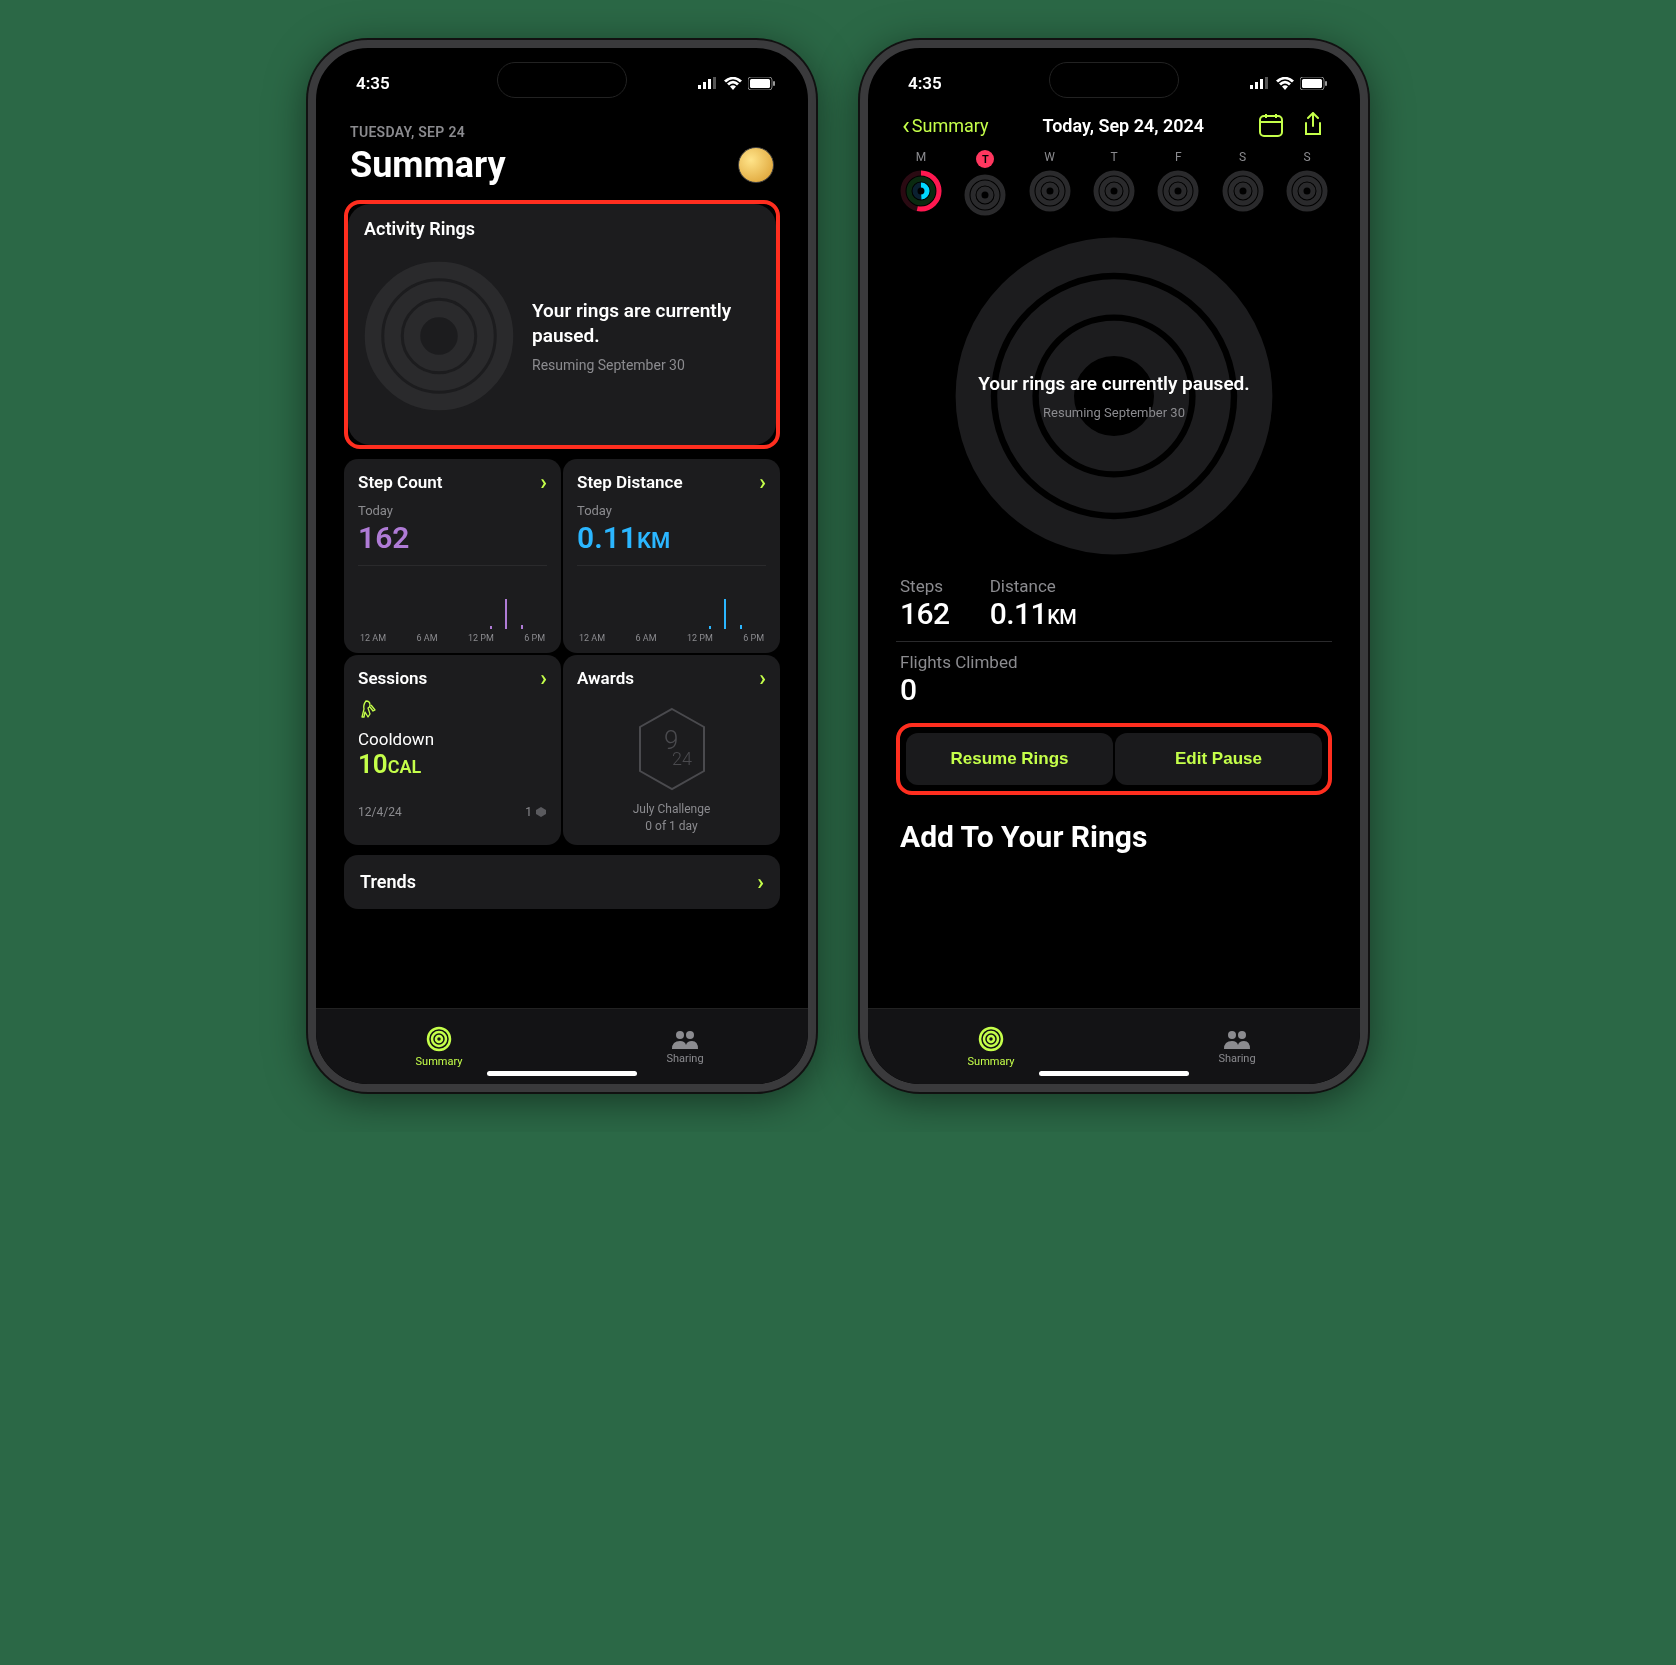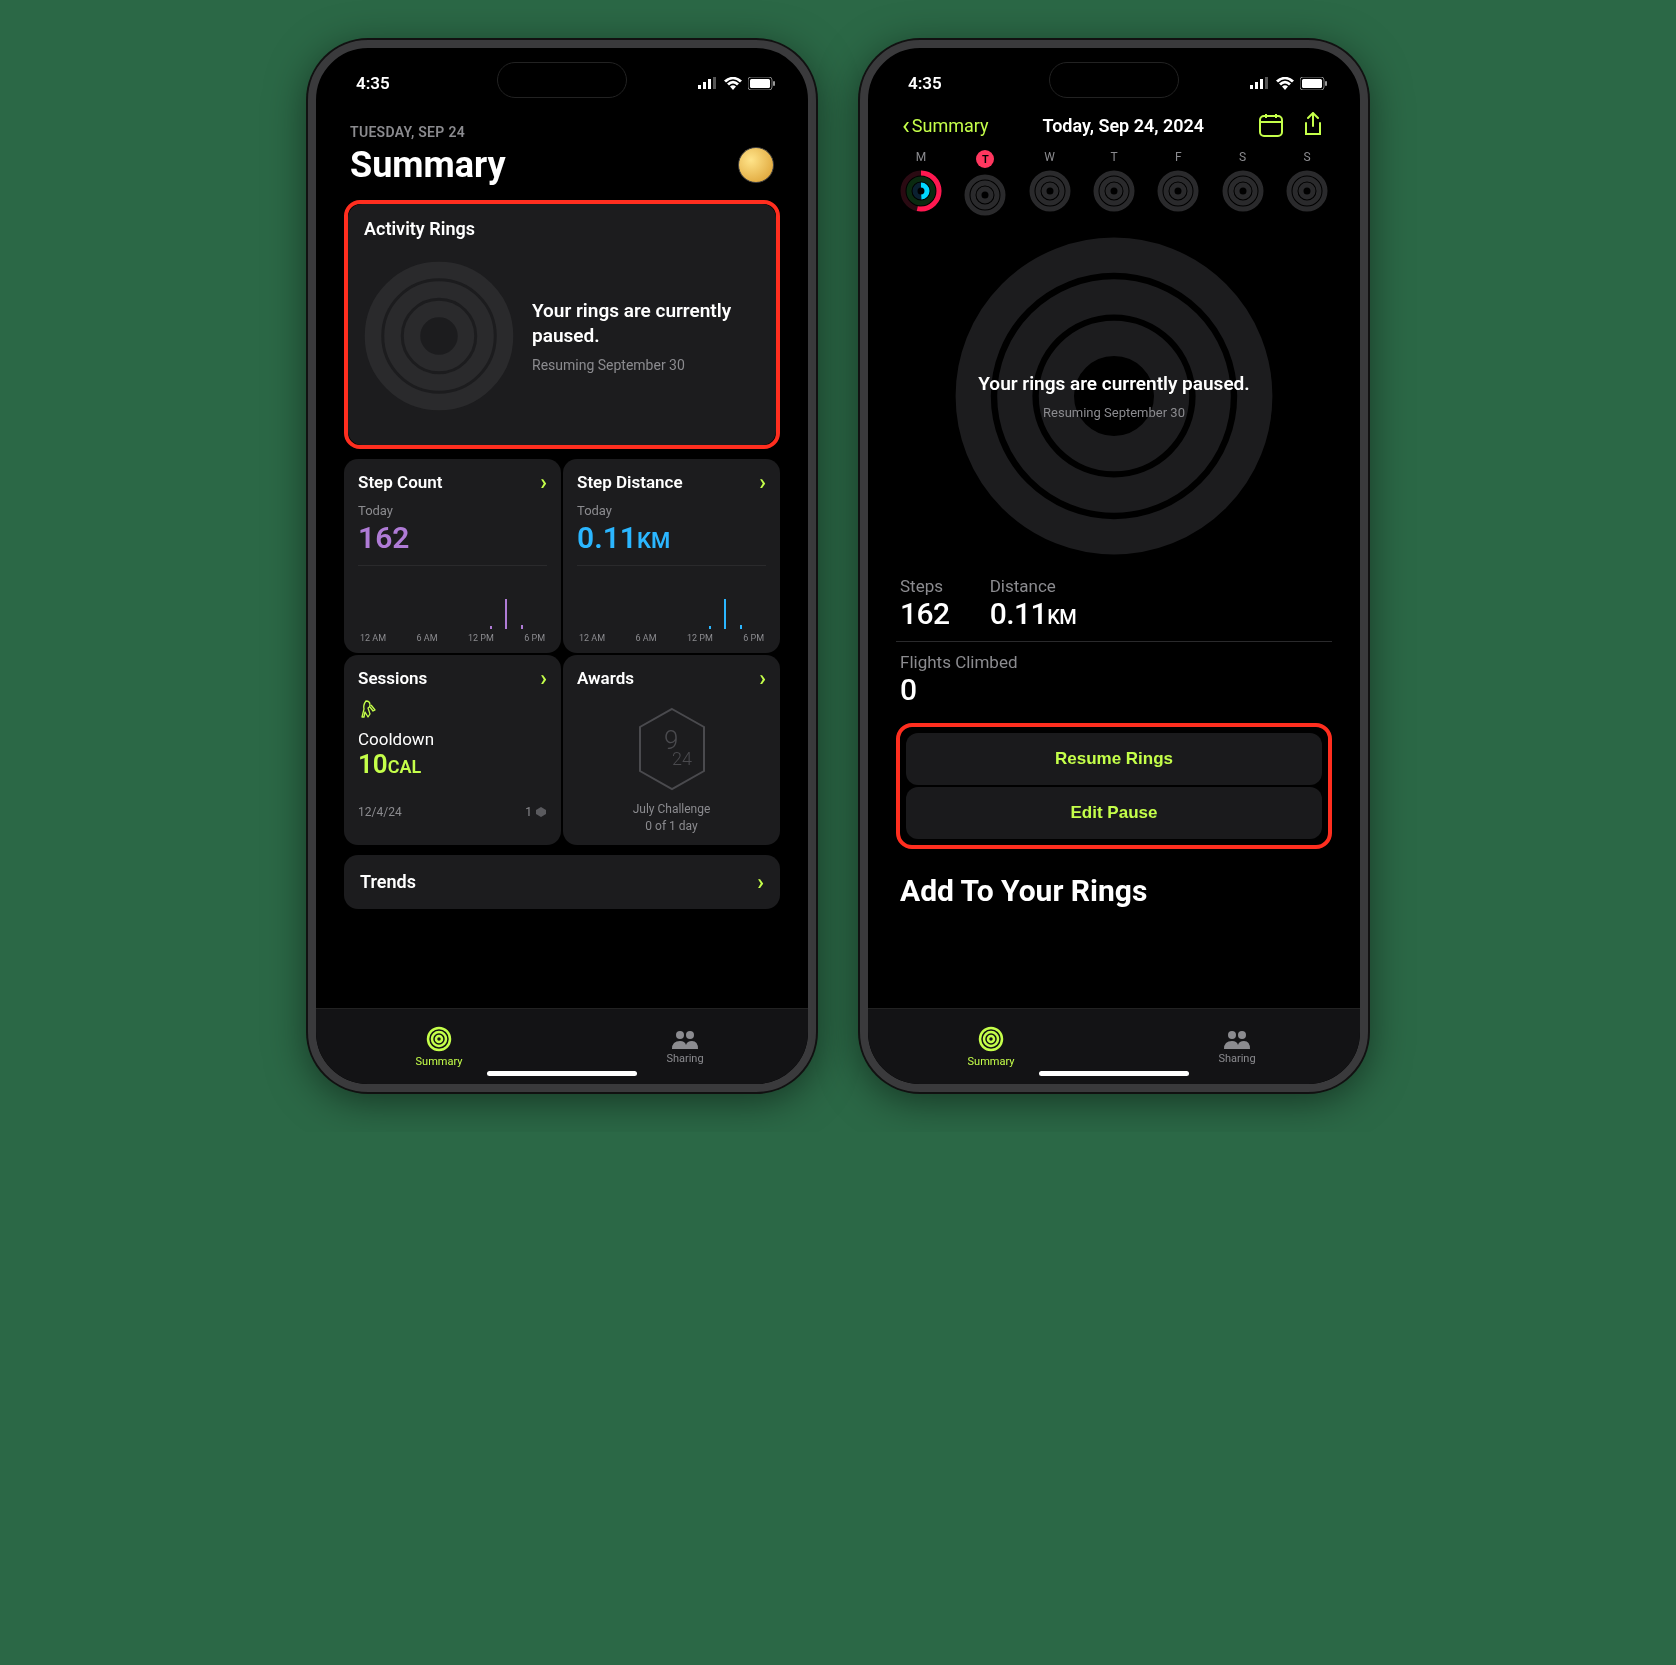--- a/index.html
+++ b/index.html
@@ -57,21 +57,21 @@
   }
   .status-icons { display: flex; gap: 6px; align-items: center; }
   .content { flex: 1; overflow: hidden; padding: 0 28px; }
   .date-label { color: var(--gray); font-size: 14px; font-weight: 600; letter-spacing: 0.3px; margin: 22px 6px 4px; }
   .page-title-row { display: flex; align-items: center; justify-content: space-between; padding: 0 6px 14px; }
   .page-title { font-size: 36px; font-weight: 700; }
   .avatar { width: 36px; height: 36px; border-radius: 50%; background: radial-gradient(circle at 35% 35%, #ffe48a, #d99a2b); border: 1px solid #444; }
 
   .card {
     background: var(--card);
-    border-radius: 14px;
+    border-radius: 22px;
     padding: 14px 16px;
   }
   .highlight { border: 4px solid var(--red-highlight); border-radius: 16px; }
   .activity-card .ac-title { font-size: 18px; font-weight: 600; margin-bottom: 8px; }
   .activity-body { display: flex; align-items: center; gap: 18px; padding: 14px 0 20px; }
   .ring-small { width: 150px; height: 150px; flex-shrink: 0; }
   .paused-text { font-size: 19px; font-weight: 600; line-height: 1.3; }
   .resume-text { color: var(--gray); font-size: 14px; margin-top: 8px; }
 
   .grid2 { display: grid; grid-template-columns: 1fr 1fr; gap: 2px; margin-top: 10px; }
@@ -128,21 +128,21 @@
   .ring-overlay { position:absolute; text-align:center; }
   .ring-overlay .t1 { font-size: 19px; font-weight: 600; line-height: 1.3; }
   .ring-overlay .t2 { color: var(--gray); font-size: 13px; margin-top: 8px; }
 
   .stats-row { display:flex; padding: 10px 4px; gap: 40px; border-bottom: 0.5px solid #2a2a2c; }
   .stat-block .label { color: var(--gray); font-size: 17px; }
   .stat-block .val { font-size: 30px; font-weight: 500; letter-spacing: -0.5px; }
   .unit { font-size: 20px; }
   .flights-row { padding: 10px 4px 16px; }
 
-  .btn-row { display:flex; gap: 2px; flex-direction: column; }
+  .btn-row { display:flex; gap: 2px; }
   .btn-row.highlight { padding: 6px; }
   .btn {
     flex:1; background: #1a1a1c; color: var(--lime); font-size: 17px; font-weight: 600;
     padding: 16px 0; border-radius: 12px; text-align:center; border:none;
   }
   .section-title { font-size: 30px; font-weight: 700; margin: 24px 4px; }
 
   svg { display:block; }
 </style>
 </head>

